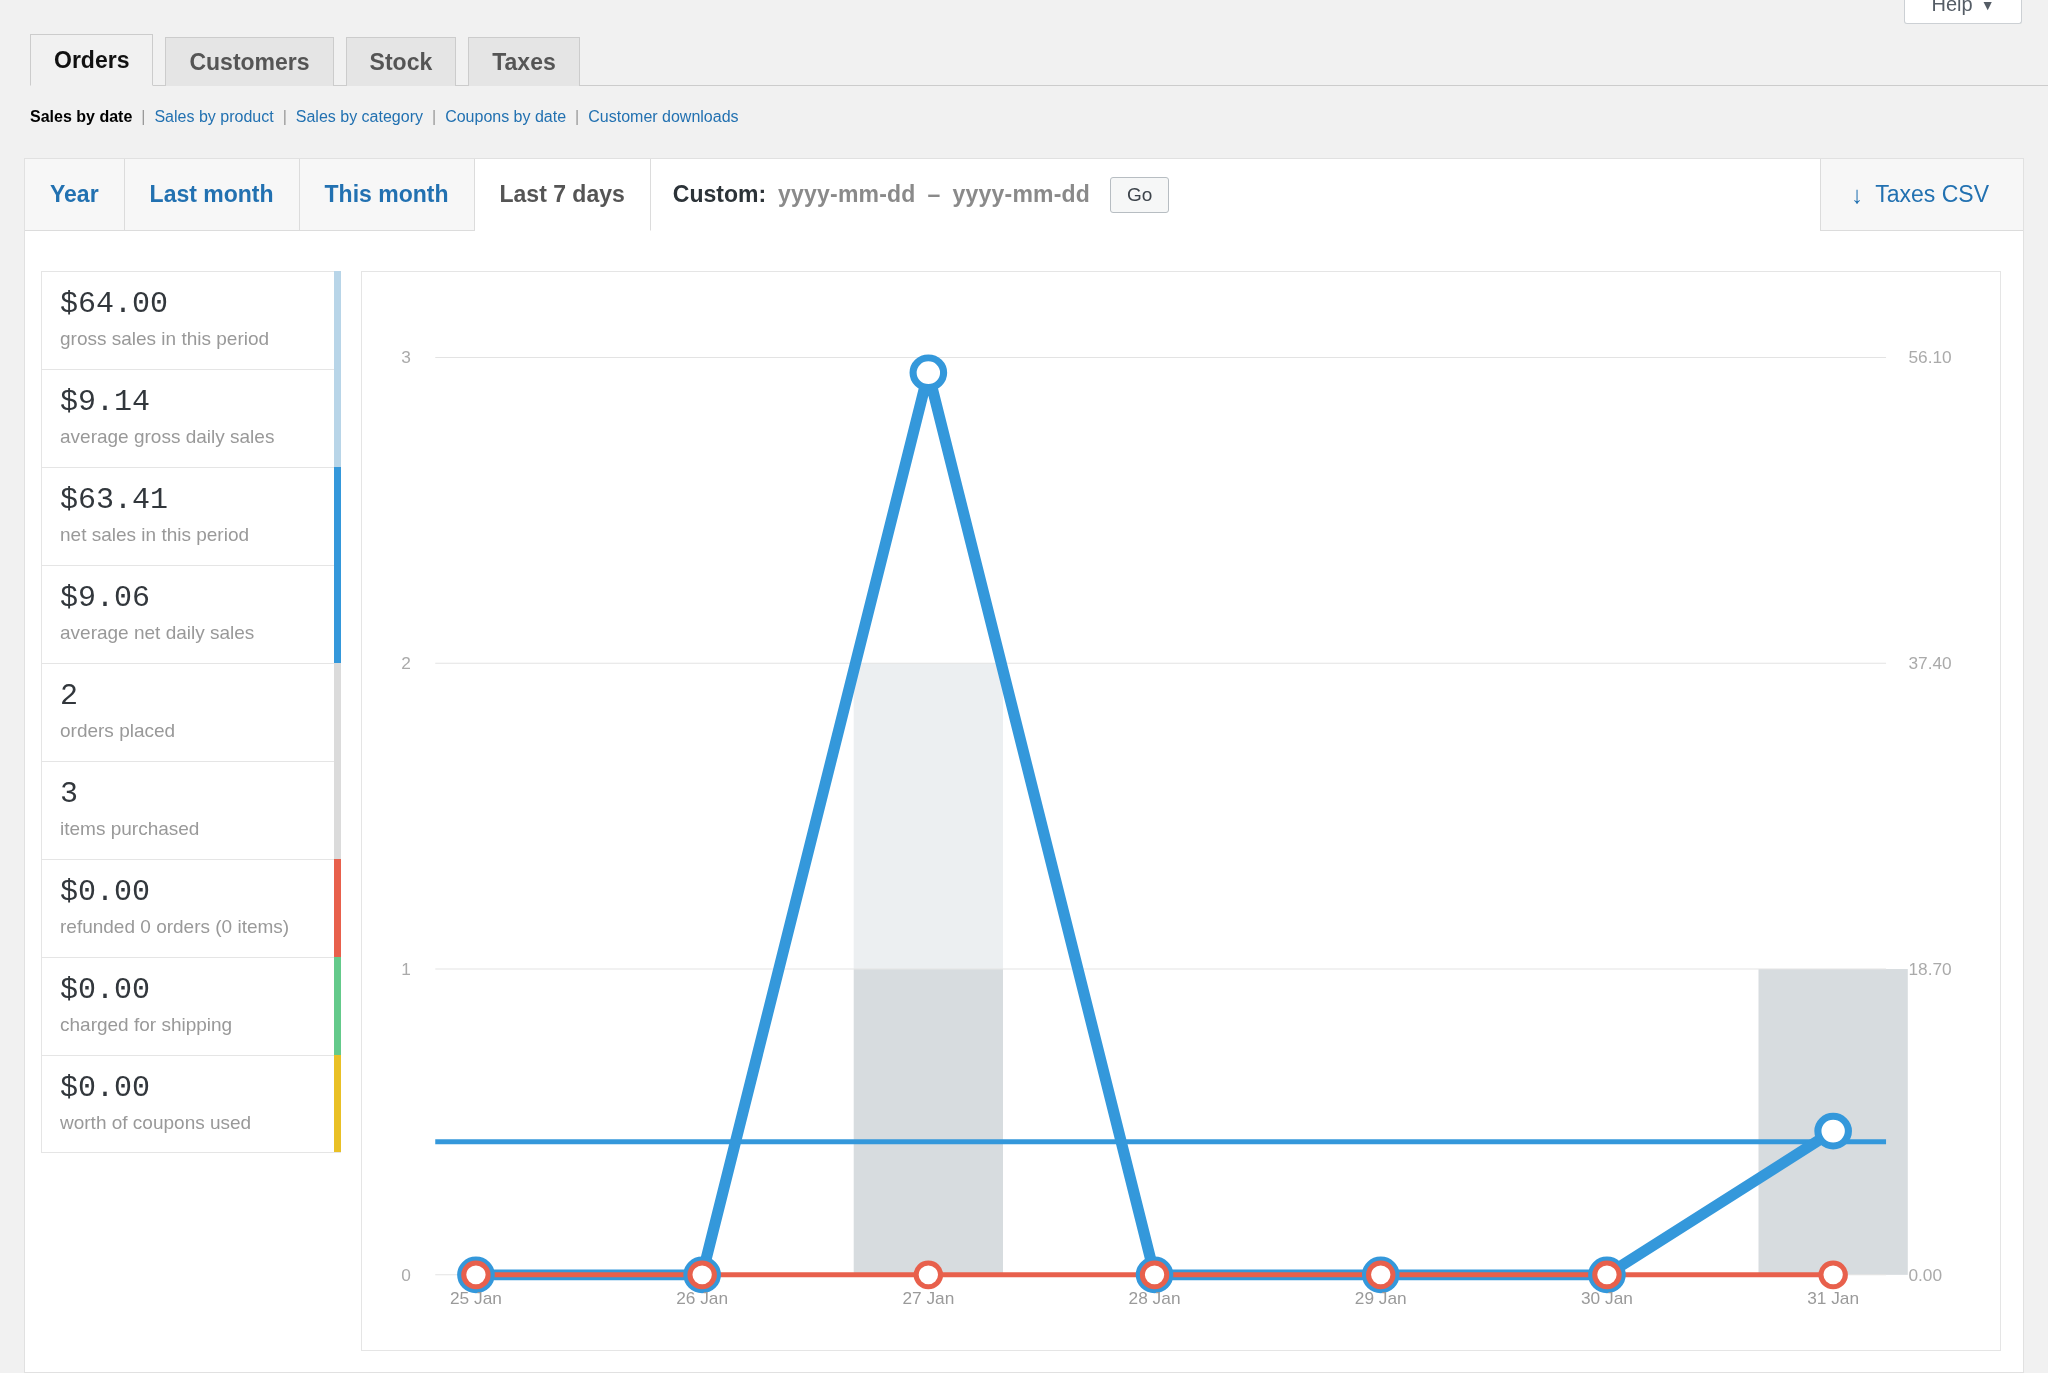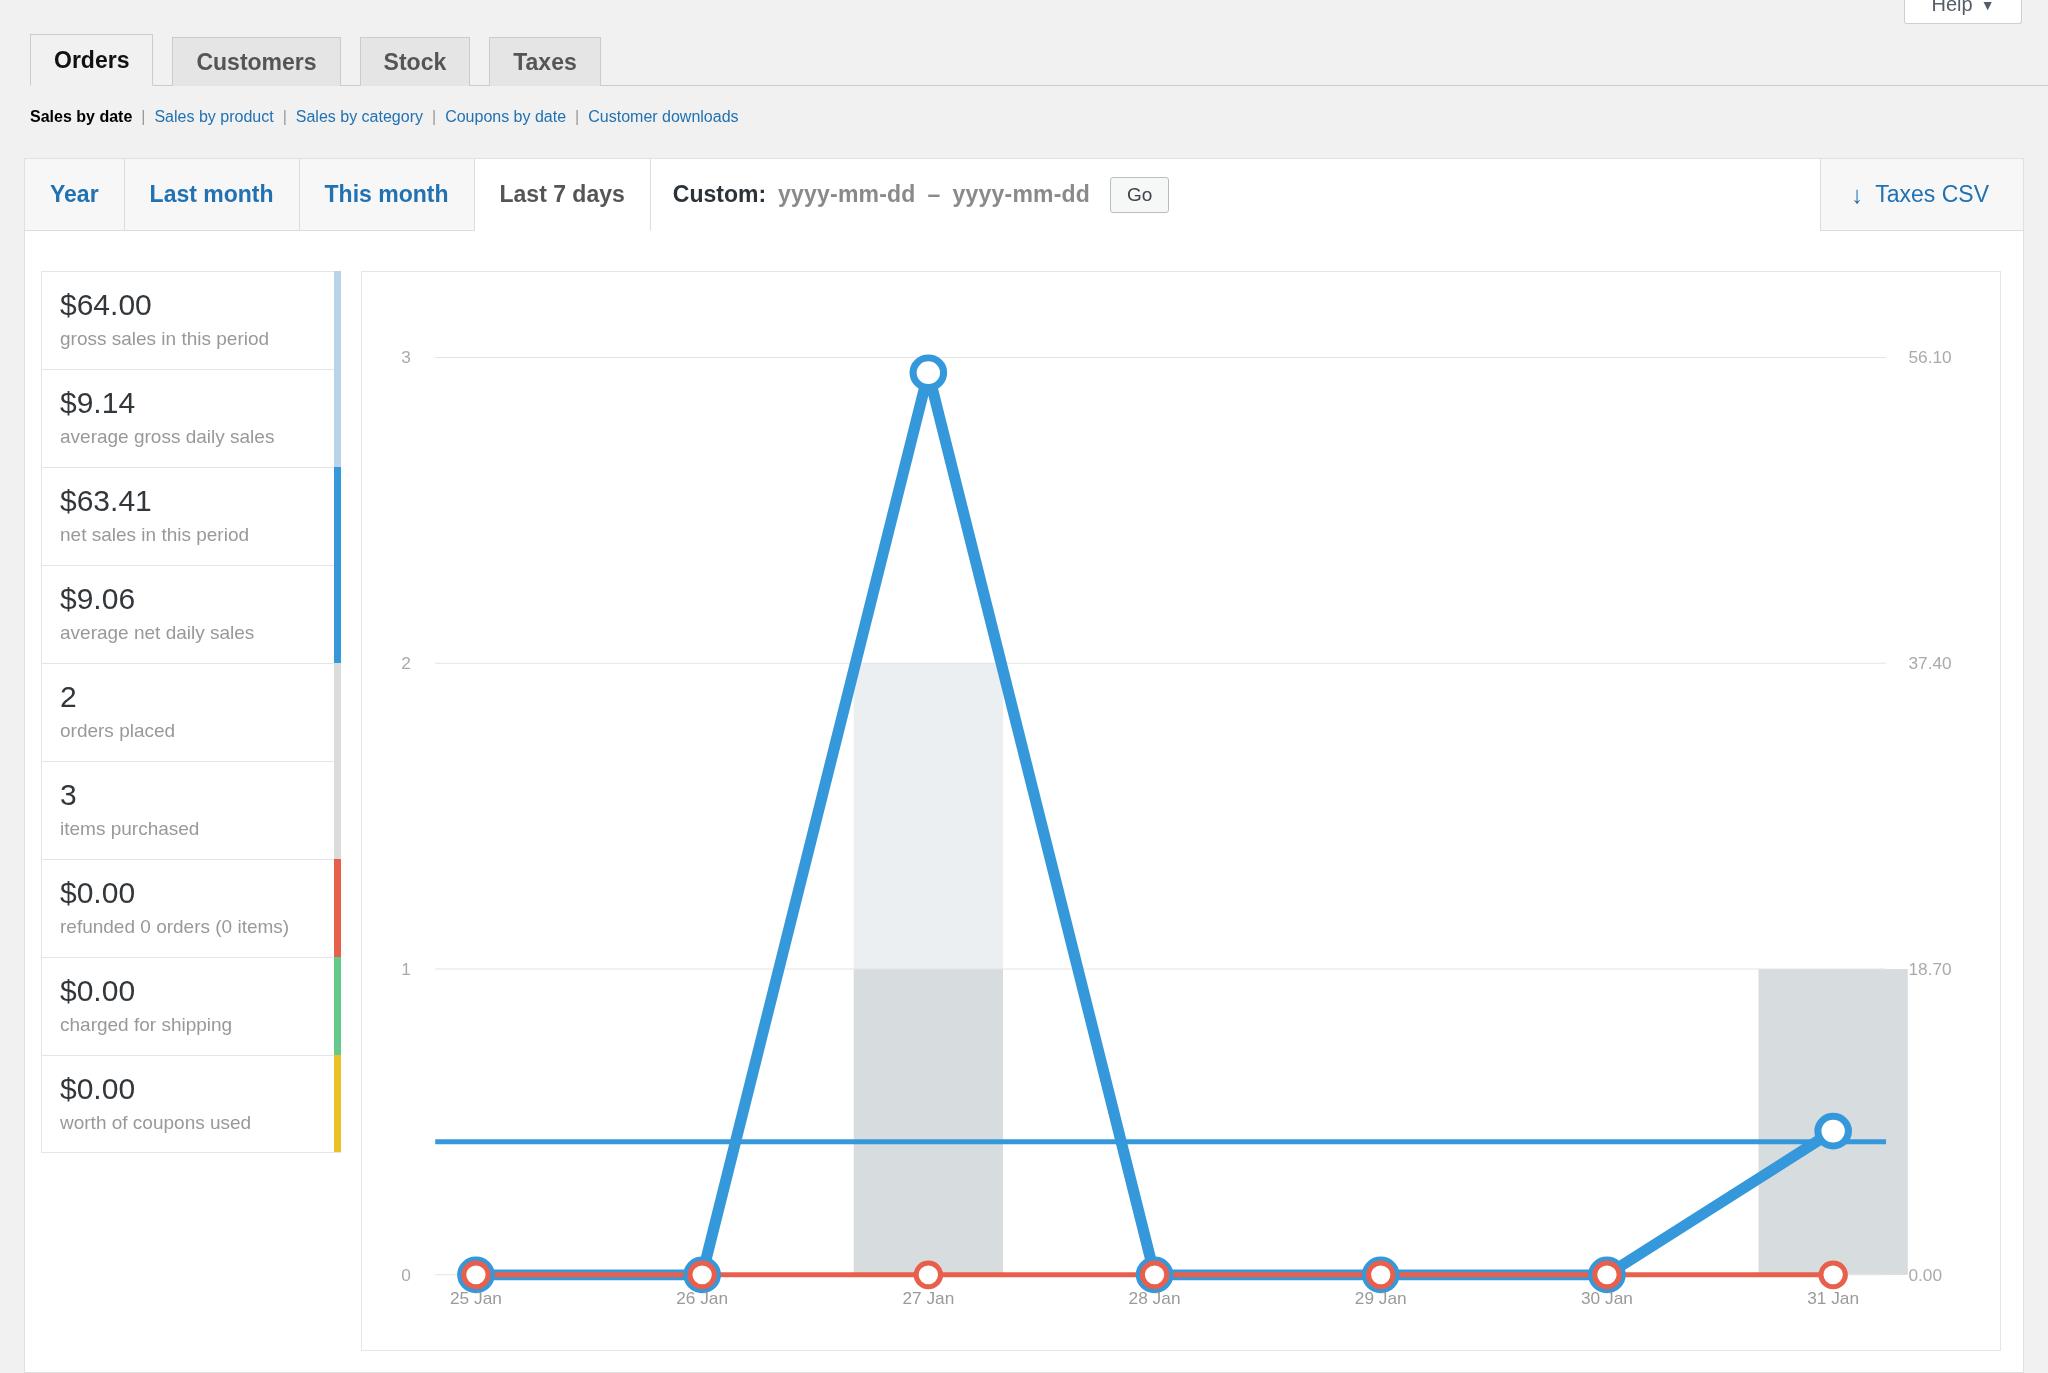--- a/index.html
+++ b/index.html
@@ -29,21 +29,21 @@
     display: flex; align-items: flex-end; gap: 0;
     border-bottom: 1px solid #ccc;
     width: 2018px; height: 53px;
   }
   .nav-tab {
     height: 49px; padding: 0 23px;
     display: flex; align-items: center;
     font-size: 23px; font-weight: bold;
     color: #555; background: #e5e5e5;
     border: 1px solid #ccc; border-bottom: none;
-    margin-right: 19px; margin-bottom: -1px;
+    margin-right: 12px; margin-bottom: -1px;
     cursor: pointer; white-space: nowrap;
   }
   .nav-tab.active {
     background: #f1f1f1; color: #111;
     border-bottom: 1px solid #f1f1f1;
     height: 52px;
   }
 
   
   .subnav {
@@ -106,21 +106,21 @@
     width: 300px; margin-left: 16px; margin-top: 22px;
     flex: 0 0 300px;
   }
   .stat {
     position: relative; height: 98px;
     background: #fff;
     border: 1px solid #e5e5e5; border-bottom: none;
     padding: 14px 18px 0 18px;
   }
   .stat:last-child { border-bottom: 1px solid #e5e5e5; }
-  .stat-value { font-size: 30px; color: #32373c; font-weight: normal; line-height: 1.25; }
+  .stat-value { font-size: 30px; color: #32373c; font-weight: normal; line-height: 1.25; font-family: Liberation Mono, monospace; }
   .stat-label { font-size: 19px; color: #999; margin-top: 4px; }
   .stat-bar { position: absolute; top: -1px; right: -1px; width: 7px; height: calc(100% + 1px); }
 
   
   .chart-card {
     flex: 1; margin: 22px 22px 22px 20px;
     background: #fff; border: 1px solid #e5e5e5;
     position: relative;
   }
   .chart-inner { position: absolute; inset: 0; }

